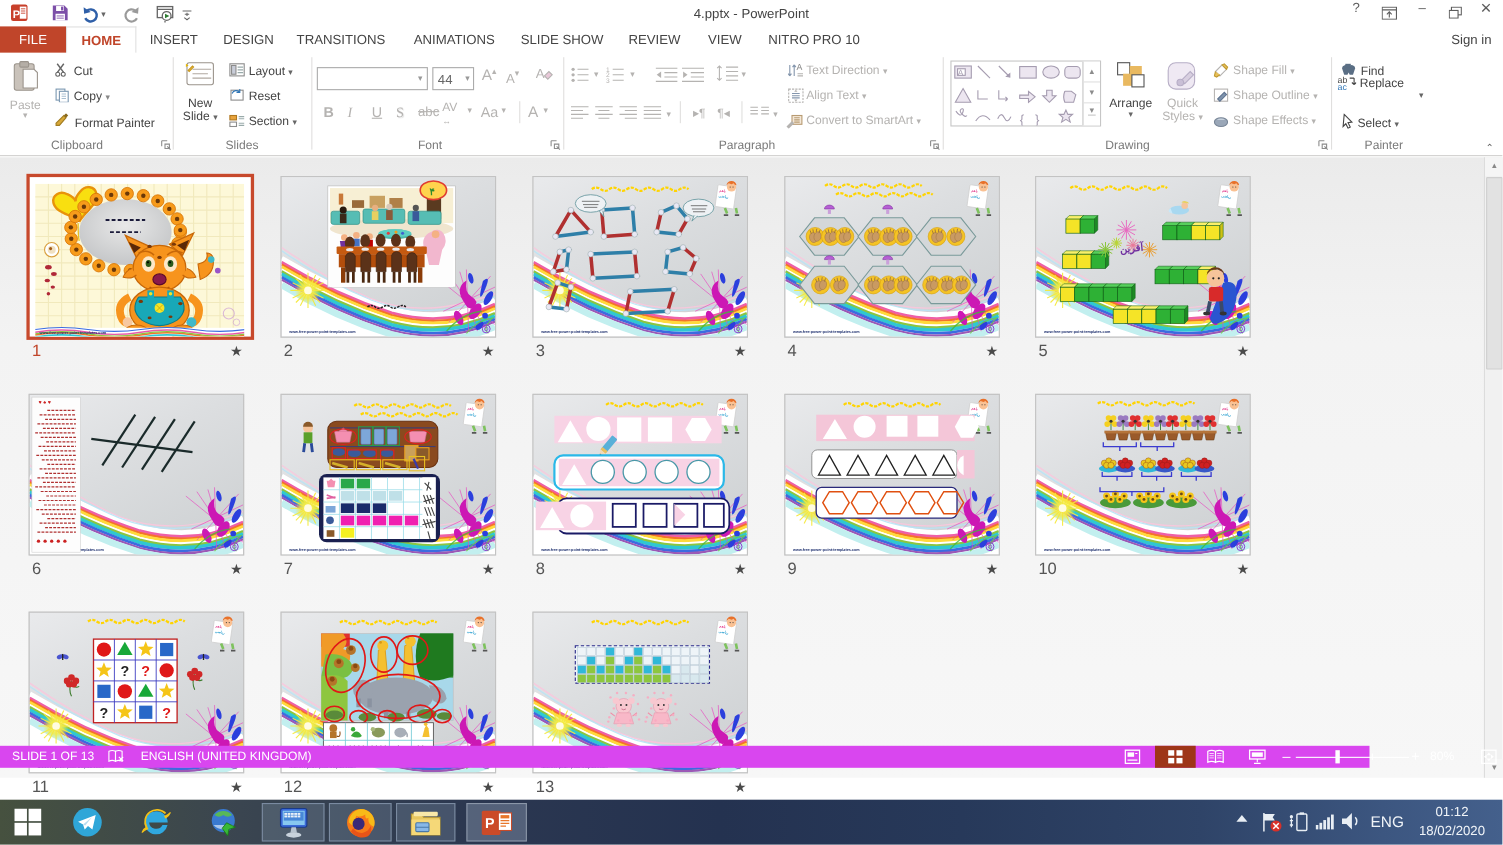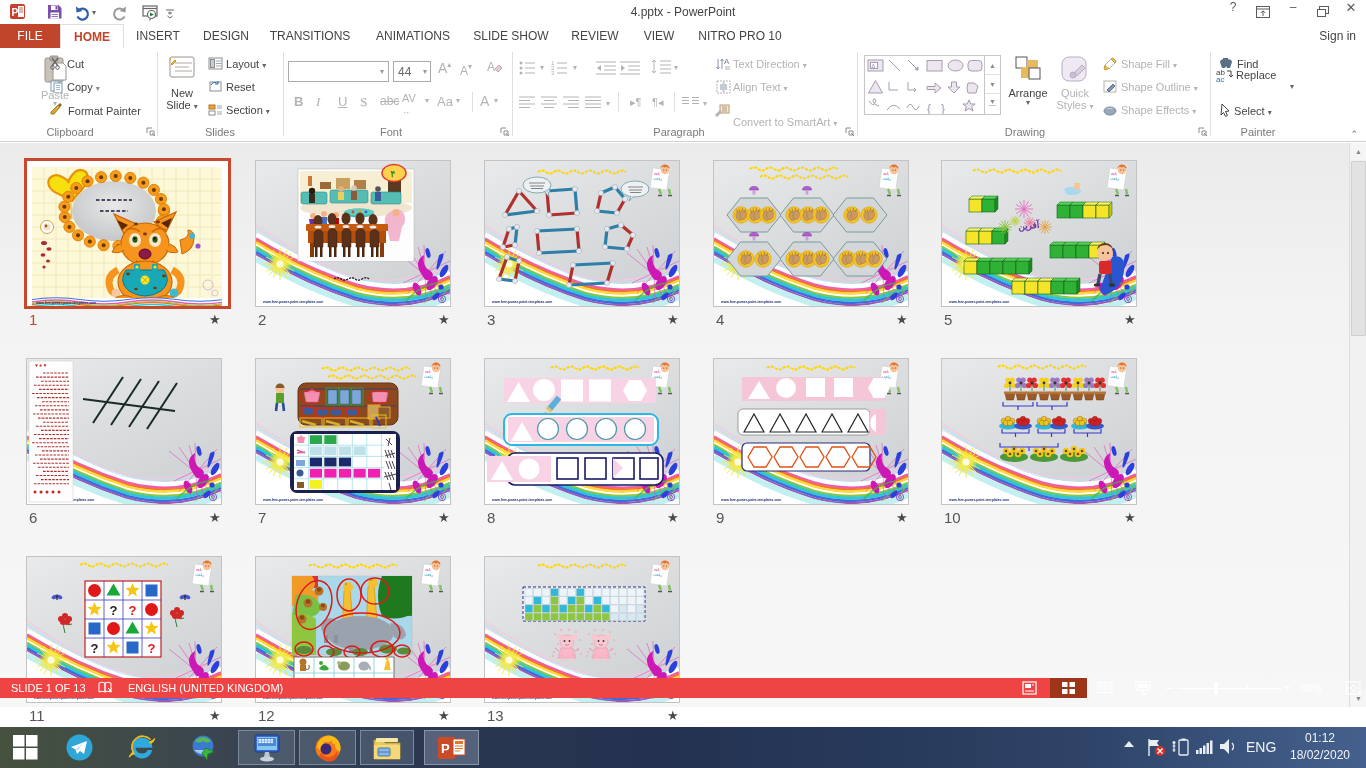--- a/index.html
+++ b/index.html
@@ -27,21 +27,21 @@
 
 #content { position:absolute; left:0; top:143px; width:1366px; height:564px; background:linear-gradient(180deg,#ebebeb 0%,#f3f3f3 30%,#f7f7f7 100%); }
 .thumb { position:absolute; width:196px; height:147px; border:1px solid #c3c3c3; background:#d8d8d8; }
 .thumb svg { display:block; }
 .snum { position:absolute; font-size:15px; color:#555; }
 .star { position:absolute; font-size:13px; color:#4a4a4a; }
 #sel { position:absolute; border:3px solid #C7492C; background:#fff; }
 
 #sbar { position:absolute; right:0; top:143px; width:17px; height:564px; background:#f1f1f1; border-left:1px solid #dcdcdc; }
 
-#statusbar { position:absolute; left:0; top:678px; width:1086px; height:20px; background:#ef4444; color:#fff; font-size:11px; }
+#statusbar { position:absolute; left:0; top:678px; width:1245px; height:20px; background:#d946ef; color:#fff; font-size:11px; }
 
 #taskbar { position:absolute; left:0; top:727px; width:1366px; height:41px; background:linear-gradient(90deg,#46513f 0%,#3a4550 16%,#2b3750 32%,#243250 48%,#27395a 64%,#2f4468 80%,#3c5680 92%,#44608c 100%); }
 </style>
 </head>
 <body>
 <div id="app">
 
   <div id="titlebar">
     <div class="qat" style="left:8px;">
       <svg width="220" height="20" viewBox="0 0 220 20">
@@ -119,21 +119,21 @@
     <div class="tab" style="left:364px;width:98px;">ANIMATIONS</div>
     <div class="tab" style="left:462px;width:98px;">SLIDE SHOW</div>
     <div class="tab" style="left:560px;width:70px;">REVIEW</div>
     <div class="tab" style="left:630px;width:58px;">VIEW</div>
     <div class="tab" style="left:688px;width:104px;">NITRO PRO 10</div>
     <div id="signin">Sign in</div>
   </div>
 
   <div id="ribbon">
     
-    <div style="position:absolute;left:6px;top:7px;width:34px;text-align:center;margin-left:32px;">
+    <div style="position:absolute;left:6px;top:7px;width:34px;text-align:center;">
       <svg width="26" height="30" viewBox="0 0 26 30">
         <rect x="3" y="3" width="18" height="24" rx="2" fill="#c9c2ba" stroke="#9b948c"></rect>
         <rect x="8" y="1" width="8" height="5" rx="1" fill="#b5aea6" stroke="#9b948c"></rect>
         <path d="M11 8 h10 l3 3 v14 h-13 z" fill="#fdfdfd" stroke="#9b948c"></path>
       </svg>
       <div class="rtext gray" style="margin-top:0px;">Paste</div>
       <div class="gray" style="font-size:8px;line-height:6px;">▾</div>
     </div>
     <div class="smallbtn" style="left:50px;top:9px;">
       <svg width="14" height="13" viewBox="0 0 14 13" style="vertical-align:-2px">
@@ -379,21 +379,21 @@
     <div class="smallbtn gray" style="left:733px;top:33px;">Align Text <span style="font-size:8px;">▾</span></div>
     <svg style="position:absolute;left:714px;top:55px;" width="16" height="14" viewBox="0 0 16 14">
           <rect x="6" y="2" width="9" height="8" fill="#f3e7d7" stroke="#b89b72"></rect>
           <g stroke="#b89b72">
             <line x1="8" y1="4" x2="13" y2="4"></line>
             <line x1="8" y1="6" x2="13" y2="6"></line>
             <line x1="8" y1="8" x2="13" y2="8"></line>
           </g>
           <path d="M1 12 l5 -5 2 2 -5 5 z" fill="#b5b3b1"></path>
         </svg>
-    <div class="smallbtn gray" style="left:733px;top:68px;">Convert to SmartArt <span style="font-size:8px;">▾</span></div>
+    <div class="smallbtn gray" style="left:733px;top:56px;">Convert to SmartArt <span style="font-size:8px;">▾</span></div>
     </g>
     <div class="rlabel" style="left:629px;width:100px;">Paragraph</div>
     <svg class="dlauncher" style="left:845px;" width="10" height="10" viewBox="0 0 10 10">
         <path d="M1 1 h5 M1 1 v5" stroke="#8c8c8c" fill="none"></path>
         <path d="M4 4 h4 v4 h-4 z M6 6 l3 3" stroke="#8c8c8c" fill="none"></path>
       </svg>
     <div class="rsep" style="left:857px;"></div>
     
     <div style="position:absolute;left:864px;top:7px;width:137px;height:60px;border:1px solid #c6c6c6;background:#fff;">
       <svg width="119" height="58" viewBox="0 0 119 58">

